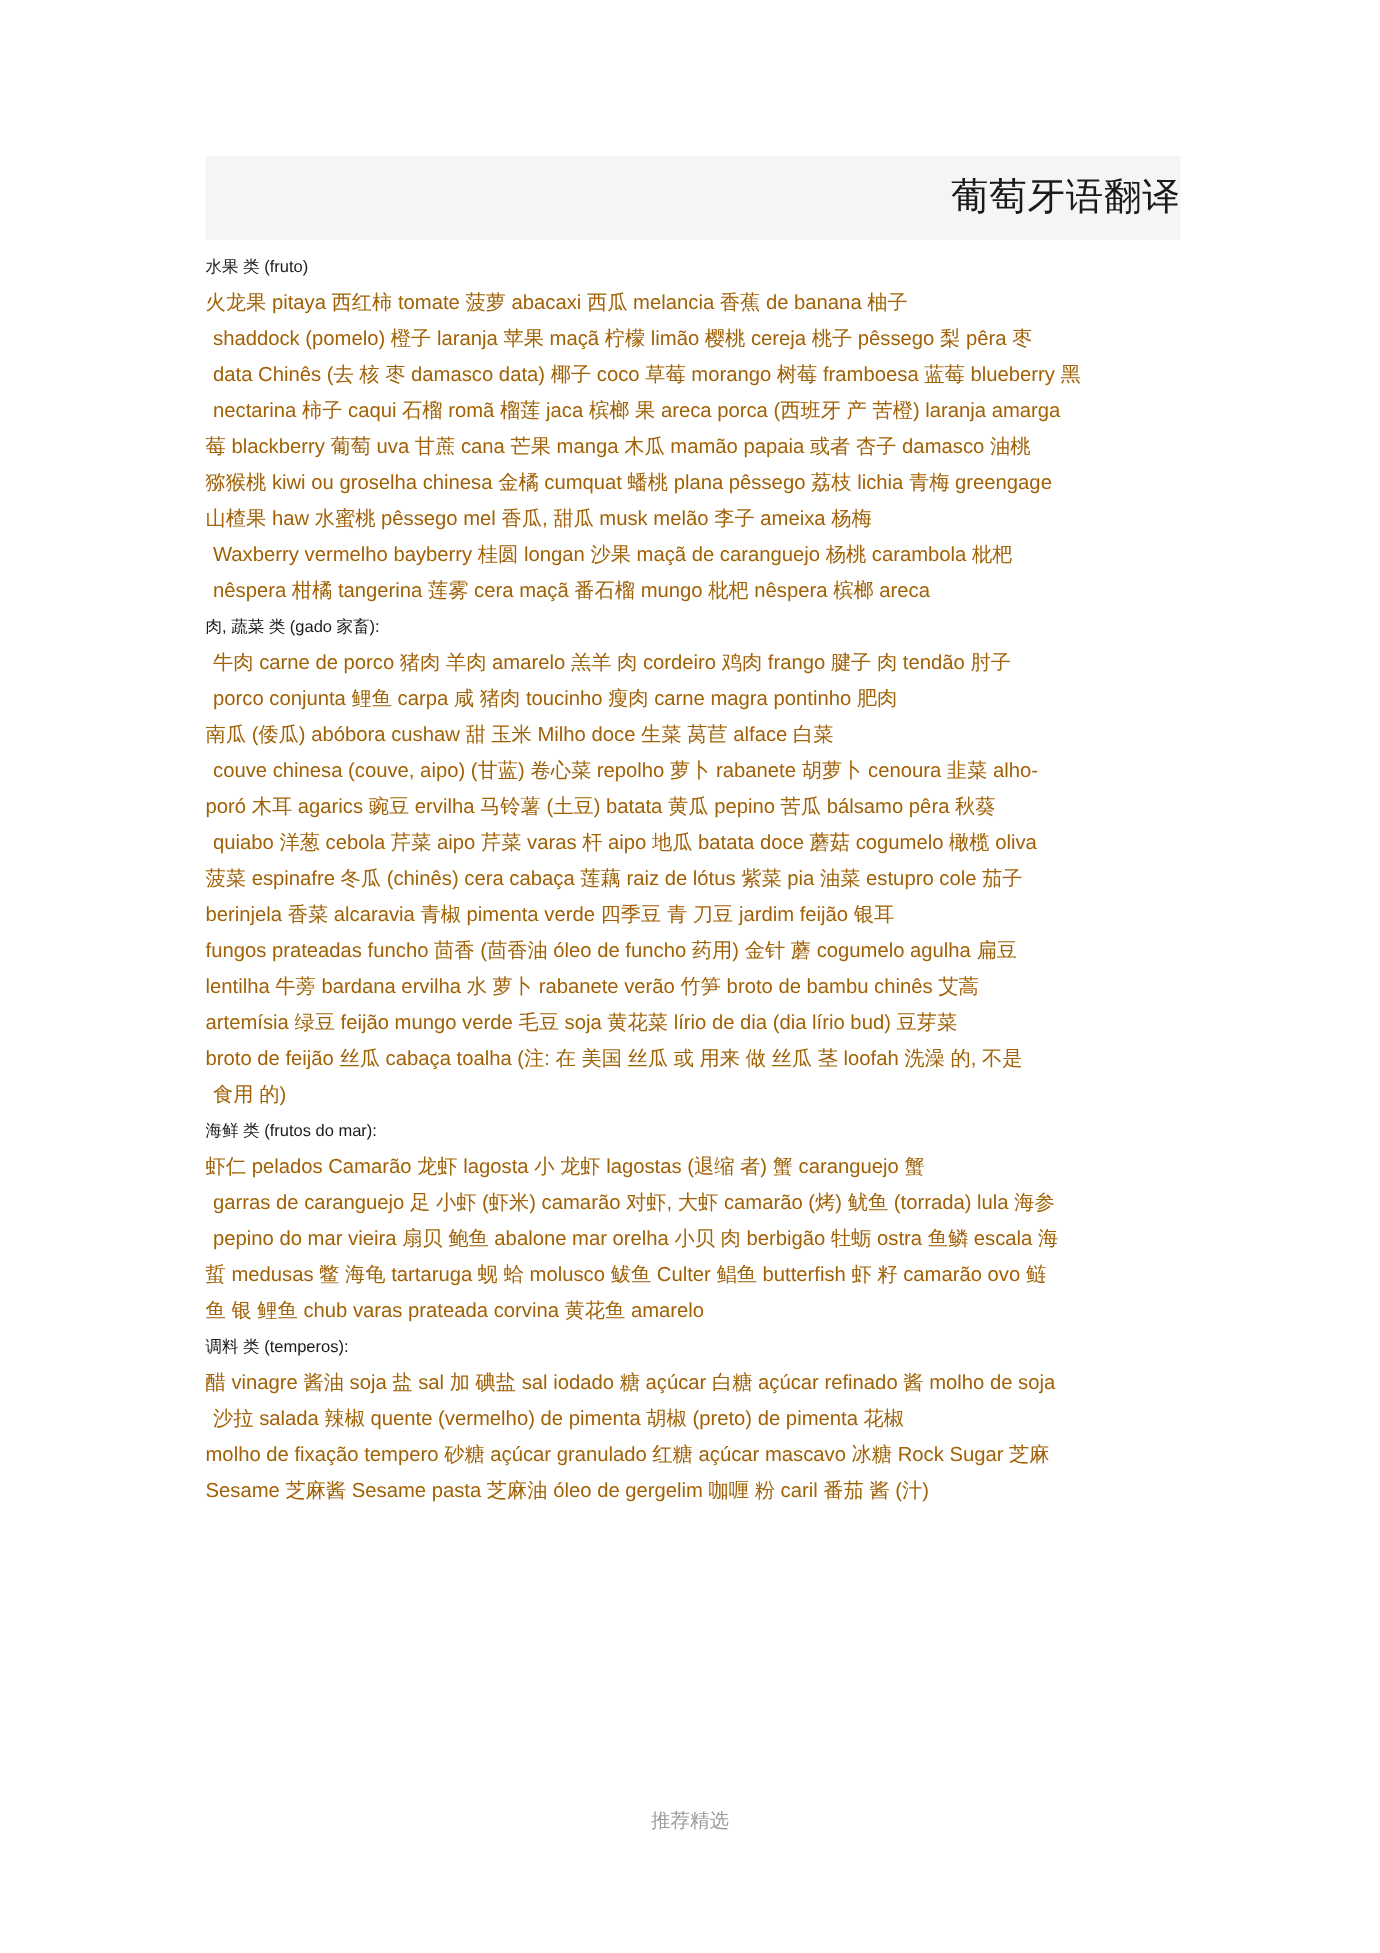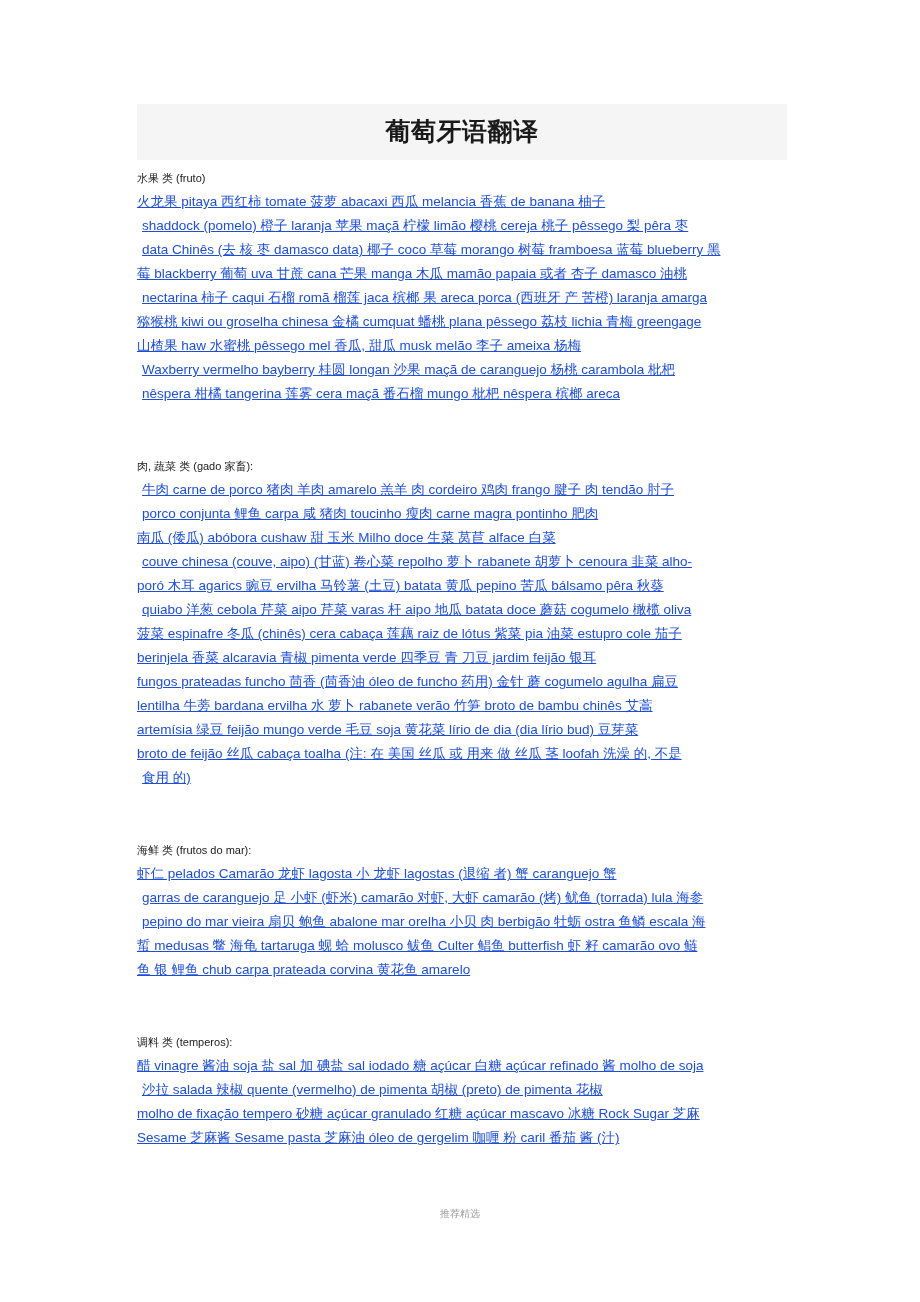--- a/index.html
+++ b/index.html
@@ -28,78 +28,76 @@
     left: 137px;
     top: 104px;
     width: 650px;
   }
   .title-band {
     background: #f5f5f5;
     padding: 10px 0 12px 0;
     margin-bottom: 6px;
   }
   .doc-title {
-    text-align: center;
+    text-align: right;
     font-size: 25px;
     line-height: 34px;
-    font-weight: 700;
+    font-weight: 400;
     color: #1a1a1a;
     letter-spacing: 0.5px;
   }
   .section {
     margin: 0;
   }
   .section + .section {
-    margin-top: 48px;
   }
   .section-heading {
     font-size: 11px;
     line-height: 24px;
     color: #1a1a1a;
     white-space: nowrap;
   }
   .line {
     font-size: 13.5px;
     line-height: 24px;
-    color: #1d4ed8;
+    color: #a16207;
     white-space: nowrap;
-    text-decoration: underline;
   }
   .line.indent {
     padding-left: 5px;
   }
   .footer {
     position: absolute;
     left: 0;
     top: 1205px;
     width: 920px;
     text-align: center;
-    font-size: 10px;
+    font-size: 13px;
     line-height: 18px;
     color: #9b9b9b;
   }
 </style>
 </head>
 <body>
 
 <div class="page">
 
   <div class="doc-body">
 
     <div class="title-band">
       <div class="doc-title">葡萄牙语翻译</div>
     </div>
 
     <div class="section">
       <div class="section-heading">水果 类 (fruto)</div>
       <div class="line">火龙果 pitaya 西红柿 tomate 菠萝 abacaxi 西瓜 melancia 香蕉 de banana 柚子</div>
       <div class="line indent">shaddock (pomelo) 橙子 laranja 苹果 maçã 柠檬 limão 樱桃 cereja 桃子 pêssego 梨 pêra 枣</div>
       <div class="line indent">data Chinês (去 核 枣 damasco data) 椰子 coco 草莓 morango 树莓 framboesa 蓝莓 blueberry 黑</div>
+      <div class="line indent">nectarina 柿子 caqui 石榴 romã 榴莲 jaca 槟榔 果 areca porca (西班牙 产 苦橙) laranja amarga</div>
       <div class="line">莓 blackberry 葡萄 uva 甘蔗 cana 芒果 manga 木瓜 mamão papaia 或者 杏子 damasco 油桃</div>
-      <div class="line indent">nectarina 柿子 caqui 石榴 romã 榴莲 jaca 槟榔 果 areca porca (西班牙 产 苦橙) laranja amarga</div>
       <div class="line">猕猴桃 kiwi ou groselha chinesa 金橘 cumquat 蟠桃 plana pêssego 荔枝 lichia 青梅 greengage</div>
       <div class="line">山楂果 haw 水蜜桃 pêssego mel 香瓜, 甜瓜 musk melão 李子 ameixa 杨梅</div>
       <div class="line indent">Waxberry vermelho bayberry 桂圆 longan 沙果 maçã de caranguejo 杨桃 carambola 枇杷</div>
       <div class="line indent">nêspera 柑橘 tangerina 莲雾 cera maçã 番石榴 mungo 枇杷 nêspera 槟榔 areca</div>
     </div>
 
     <div class="section">
       <div class="section-heading">肉, 蔬菜 类 (gado 家畜):</div>
       <div class="line indent">牛肉 carne de porco 猪肉 羊肉 amarelo 羔羊 肉 cordeiro 鸡肉 frango 腱子 肉 tendão 肘子</div>
       <div class="line indent">porco conjunta 鲤鱼 carpa 咸 猪肉 toucinho 瘦肉 carne magra pontinho 肥肉</div>
@@ -115,21 +113,21 @@
       <div class="line">broto de feijão 丝瓜 cabaça toalha (注: 在 美国 丝瓜 或 用来 做 丝瓜 茎 loofah 洗澡 的, 不是</div>
       <div class="line indent">食用 的)</div>
     </div>
 
     <div class="section">
       <div class="section-heading">海鲜 类 (frutos do mar):</div>
       <div class="line">虾仁 pelados Camarão 龙虾 lagosta 小 龙虾 lagostas (退缩 者) 蟹 caranguejo 蟹</div>
       <div class="line indent">garras de caranguejo 足 小虾 (虾米) camarão 对虾, 大虾 camarão (烤) 鱿鱼 (torrada) lula 海参</div>
       <div class="line indent">pepino do mar vieira 扇贝 鲍鱼 abalone mar orelha 小贝 肉 berbigão 牡蛎 ostra 鱼鳞 escala 海</div>
       <div class="line">蜇 medusas 鳖 海龟 tartaruga 蚬 蛤 molusco 鲅鱼 Culter 鲳鱼 butterfish 虾 籽 camarão ovo 鲢</div>
-      <div class="line">鱼 银 鲤鱼 chub carpa prateada corvina 黄花鱼 amarelo</div>
+      <div class="line">鱼 银 鲤鱼 chub varas prateada corvina 黄花鱼 amarelo</div>
     </div>
 
     <div class="section">
       <div class="section-heading">调料 类 (temperos):</div>
       <div class="line">醋 vinagre 酱油 soja 盐 sal 加 碘盐 sal iodado 糖 açúcar 白糖 açúcar refinado 酱 molho de soja</div>
       <div class="line indent">沙拉 salada 辣椒 quente (vermelho) de pimenta 胡椒 (preto) de pimenta 花椒</div>
       <div class="line">molho de fixação tempero 砂糖 açúcar granulado 红糖 açúcar mascavo 冰糖 Rock Sugar 芝麻</div>
       <div class="line">Sesame 芝麻酱 Sesame pasta 芝麻油 óleo de gergelim 咖喱 粉 caril 番茄 酱 (汁)</div>
     </div>
 

